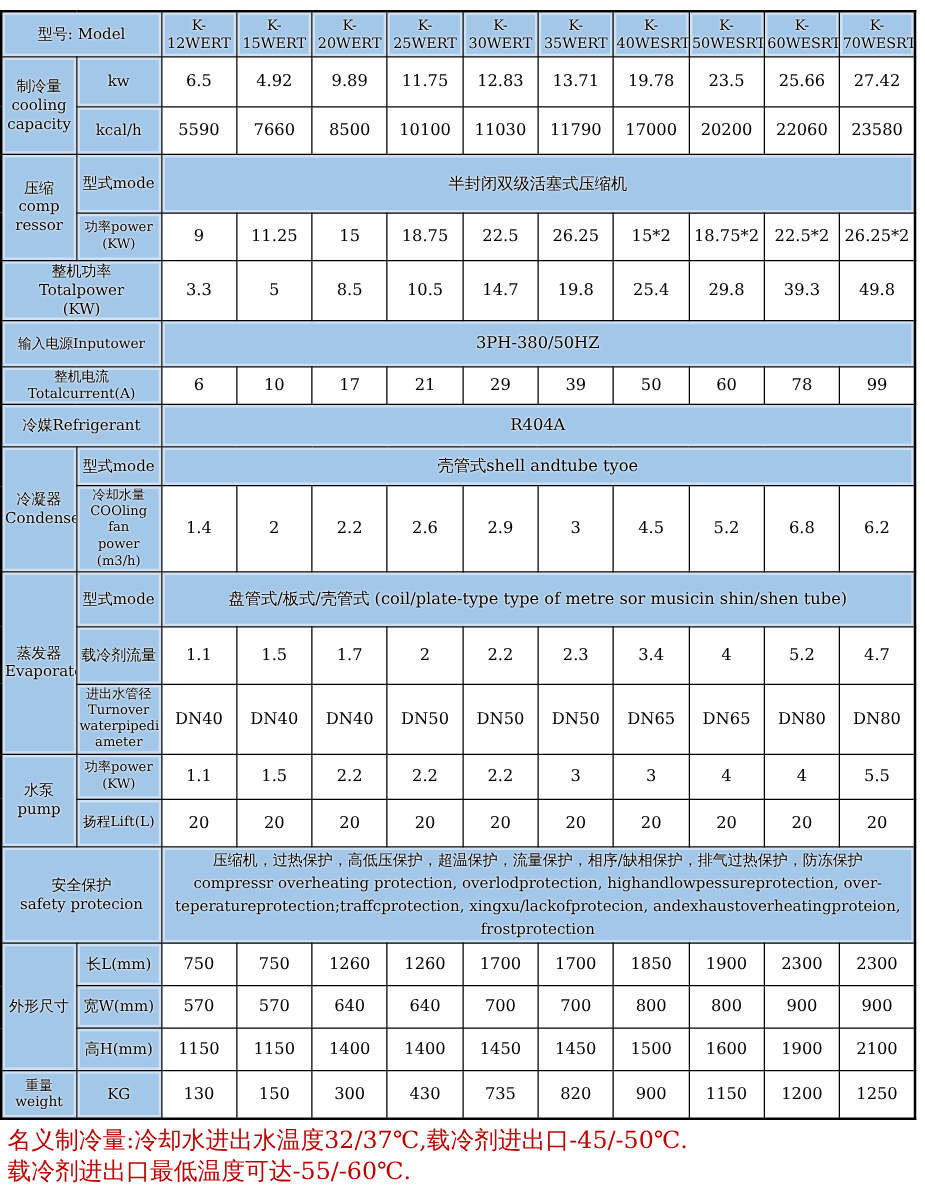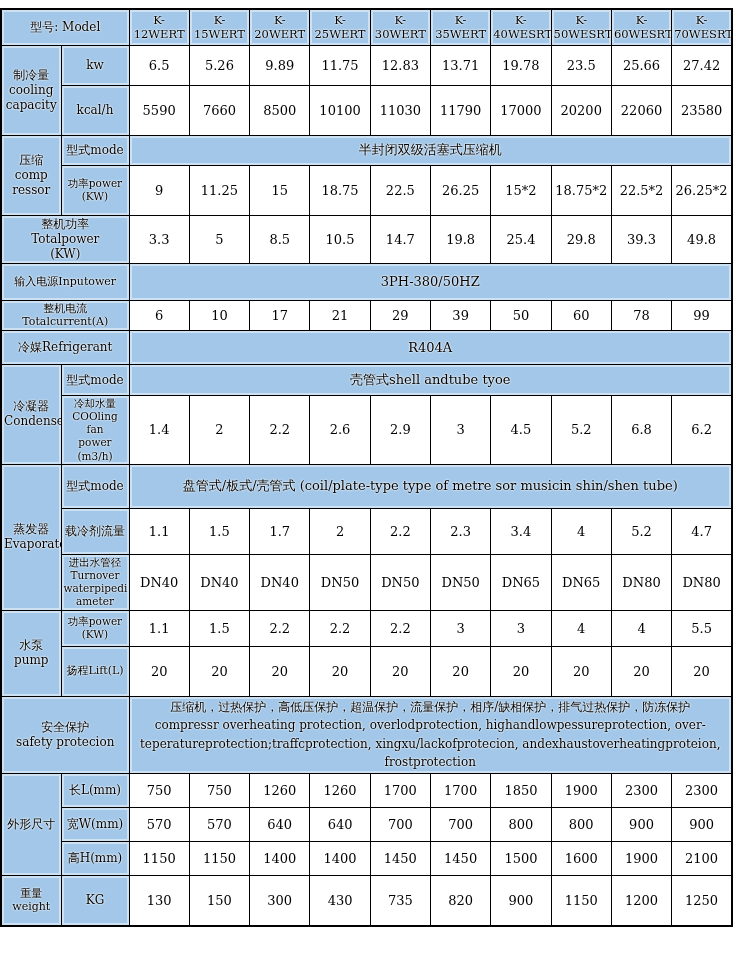--- a/index.html
+++ b/index.html
@@ -10,22 +10,22 @@
   col.c-g{width:60px;} col.c-s{width:68px;}
   th,td{border:1px solid #000;text-align:center;vertical-align:middle;padding:1px 2px;overflow:hidden;}
   .lbl,.mh,.bspan{background:#a3c7e8;box-shadow:inset 0 0 0 2px #cde1f3;font-weight:normal;}
   .lbl{font-size:12px;white-space:pre-line;line-height:1.25;text-shadow:0 0 2px #fff,0 0 2px #fff;}
   .mh{font-size:11.5px;text-shadow:0 0 2px #fff,0 0 2px #fff;}
   .val{font-size:13px;background:#fff;}
   .bspan{font-size:13px;text-shadow:0 0 2px #fff,0 0 2px #fff;}
   .small{font-size:11px;}
   .tiny{font-size:10.5px;margin-top:25px;}
   .safety-text{font-size:12px;line-height:1.55;white-space:pre-line;}
-  .h30{height:30px}.h31{height:31px}.h34{height:34px}.h36{height:36px}.h37{height:37px}
-  .h38{height:50px}.h40{height:40px}.h42{height:24px}.h44{height:44px}.h46{height:46px}
+  .h30{height:47px}.h31{height:31px}.h34{height:34px}.h36{height:36px}.h37{height:37px}
+  .h38{height:38px}.h40{height:40px}.h42{height:24px}.h44{height:44px}.h46{height:46px}
   .h56{height:56px}.h58{height:58px}.h76{height:76px}
   .note{color:#c00000;font-size:19px;line-height:1.35;margin:4px 0 0 6px;}
 </style>
 </head>
 <body>
 
 <div class="sheet">
   <table>
     <colgroup>
         <col class="c-g">
@@ -45,21 +45,21 @@
           <th class="mh">K-60WESRT</th>
           <th class="mh">K-70WESRT</th>
         </tr>
 
       <tr class="h40">
         <th rowspan="2" class="lbl">制冷量
 cooling
 capacity</th>
         <th class="lbl">kw</th>
       <td class="val">6.5</td>
-          <td class="val">5.26</td>
+          <td class="val">4.92</td>
           <td class="val">9.89</td>
           <td class="val">11.75</td>
           <td class="val">12.83</td>
           <td class="val">13.71</td>
           <td class="val">19.78</td>
           <td class="val">23.5</td>
           <td class="val">25.66</td>
           <td class="val">27.42</td>
         </tr>
       <tr class="h38">
@@ -284,13 +284,17 @@
           <td class="val">735</td>
           <td class="val">820</td>
           <td class="val">900</td>
           <td class="val">1150</td>
           <td class="val">1200</td>
           <td class="val">1250</td>
         </tr>
     </tbody>
   </table>
 
+  <div class="note">
+    <div>名义制冷量:冷却水进出水温度32/37℃,载冷剂进出口-45/-50℃.</div>
+    <div>载冷剂进出口最低温度可达-55/-60℃.</div>
+  </div>
 </div>
 
 </body></html>

